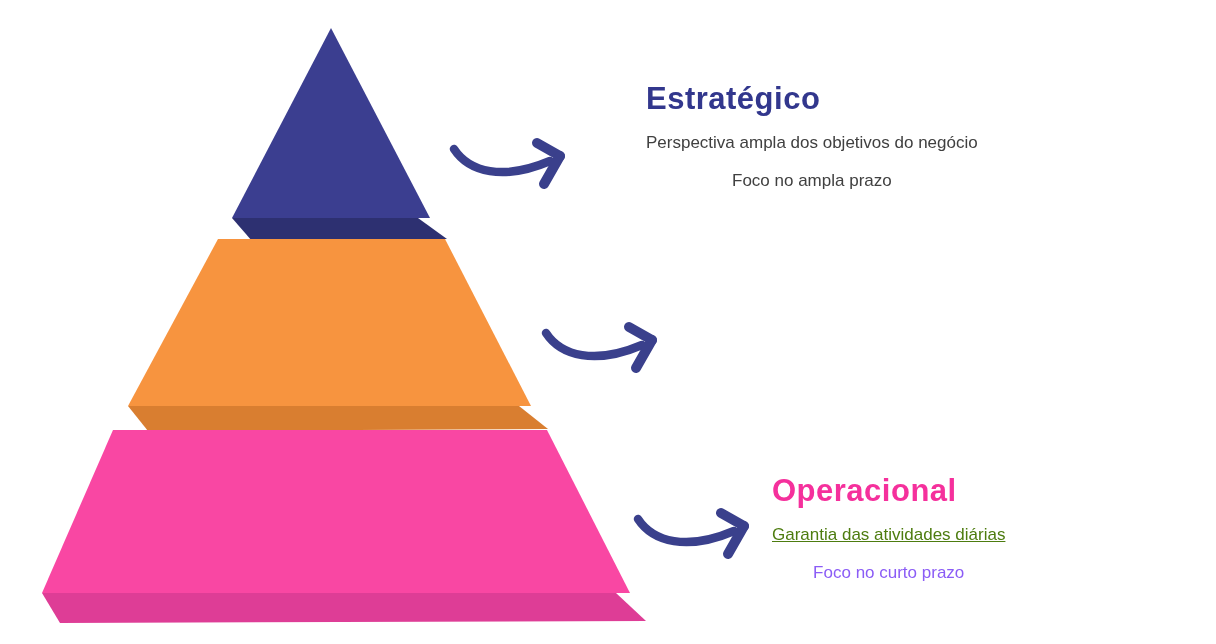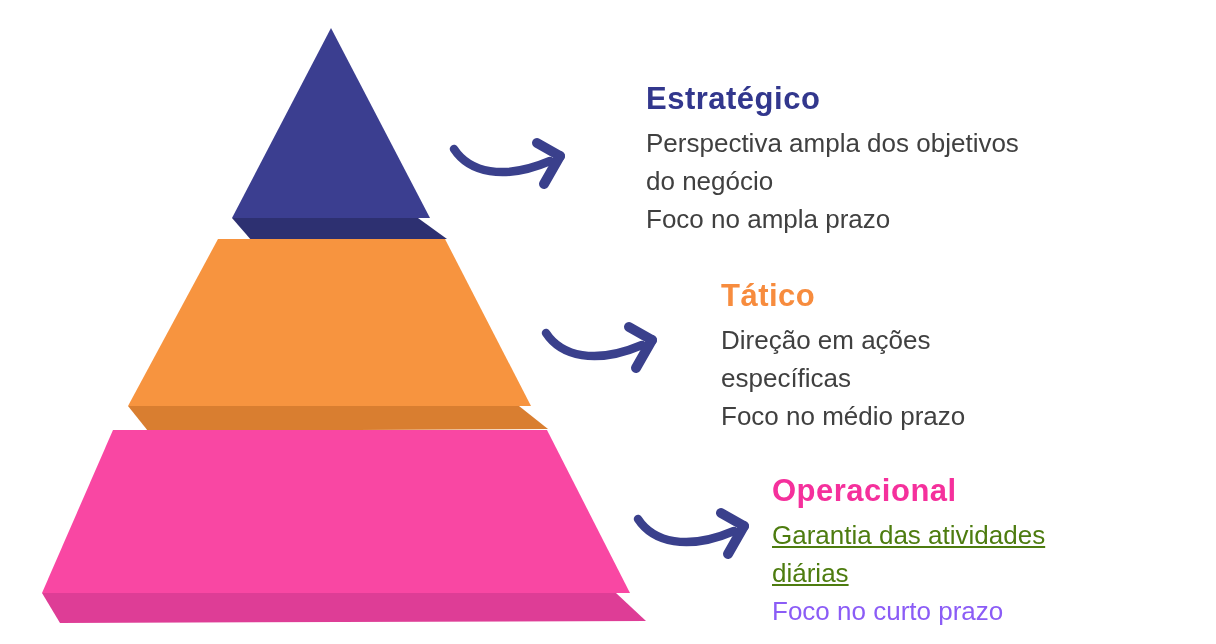--- a/index.html
+++ b/index.html
@@ -7,42 +7,42 @@
     padding: 0;
     background: #ffffff;
     font-family: "Liberation Sans", "DejaVu Sans", sans-serif;
   }
   .canvas {
     position: relative;
     width: 1036px;
     height: 644px;
     background: #ffffff;
     overflow: hidden;
-    padding-left: 12px;
   }
   .diagram-svg {
     position: absolute;
     left: 0;
     top: 0;
   }
   .annotation {
     position: absolute;
   }
   .annotation h2 {
     margin: 0 0 6px 0;
     font-size: 31px;
     line-height: 38px;
     font-weight: bold;
     letter-spacing: 0.5px;
   }
   .annotation p {
     margin: 0;
-    font-size: 26px;
+    font-size: 17px;
     line-height: 38px;
     font-weight: 400;
+    text-align: center;
   }
   .arrow path {
     fill: none;
     stroke-linecap: round;
     stroke-linejoin: round;
   }
   .arrow .shaft { stroke-width: 8.5; }
   .arrow .barb  { stroke-width: 10; }
 </style>
 </head>
@@ -77,25 +77,20 @@
       <path class="barb" d="M 107,16 L 91,44"></path>
     </g>
   </svg>
 
   <div class="annotation" style="left:646px; top:80px;">
     <h2 style="color: rgb(50, 55, 141);">Estratégico</h2>
     <p style="color: rgb(64, 64, 64);">Perspectiva ampla dos objetivos do negócio</p>
     <p style="color: rgb(64, 64, 64);">Foco no ampla prazo</p>
   </div>
 
-  <div class="annotation" style="left:721px; top:277px;">
-    <h2 style="color: rgb(247, 140, 62);">Tático</h2>
-    <p style="color: rgb(64, 64, 64);">Direção em ações específicas</p>
-    <p style="color: rgb(64, 64, 64);">Foco no médio prazo</p>
-  </div>
 
   <div class="annotation" style="left:772px; top:472px;">
     <h2 style="color: rgb(245, 48, 156);">Operacional</h2>
     <p style="color: #4d7c0f; text-decoration: underline;">Garantia das atividades diárias</p>
     <p style="color: #8b5cf6;">Foco no curto prazo</p>
   </div>
 
 </div>
 
 </body></html>

